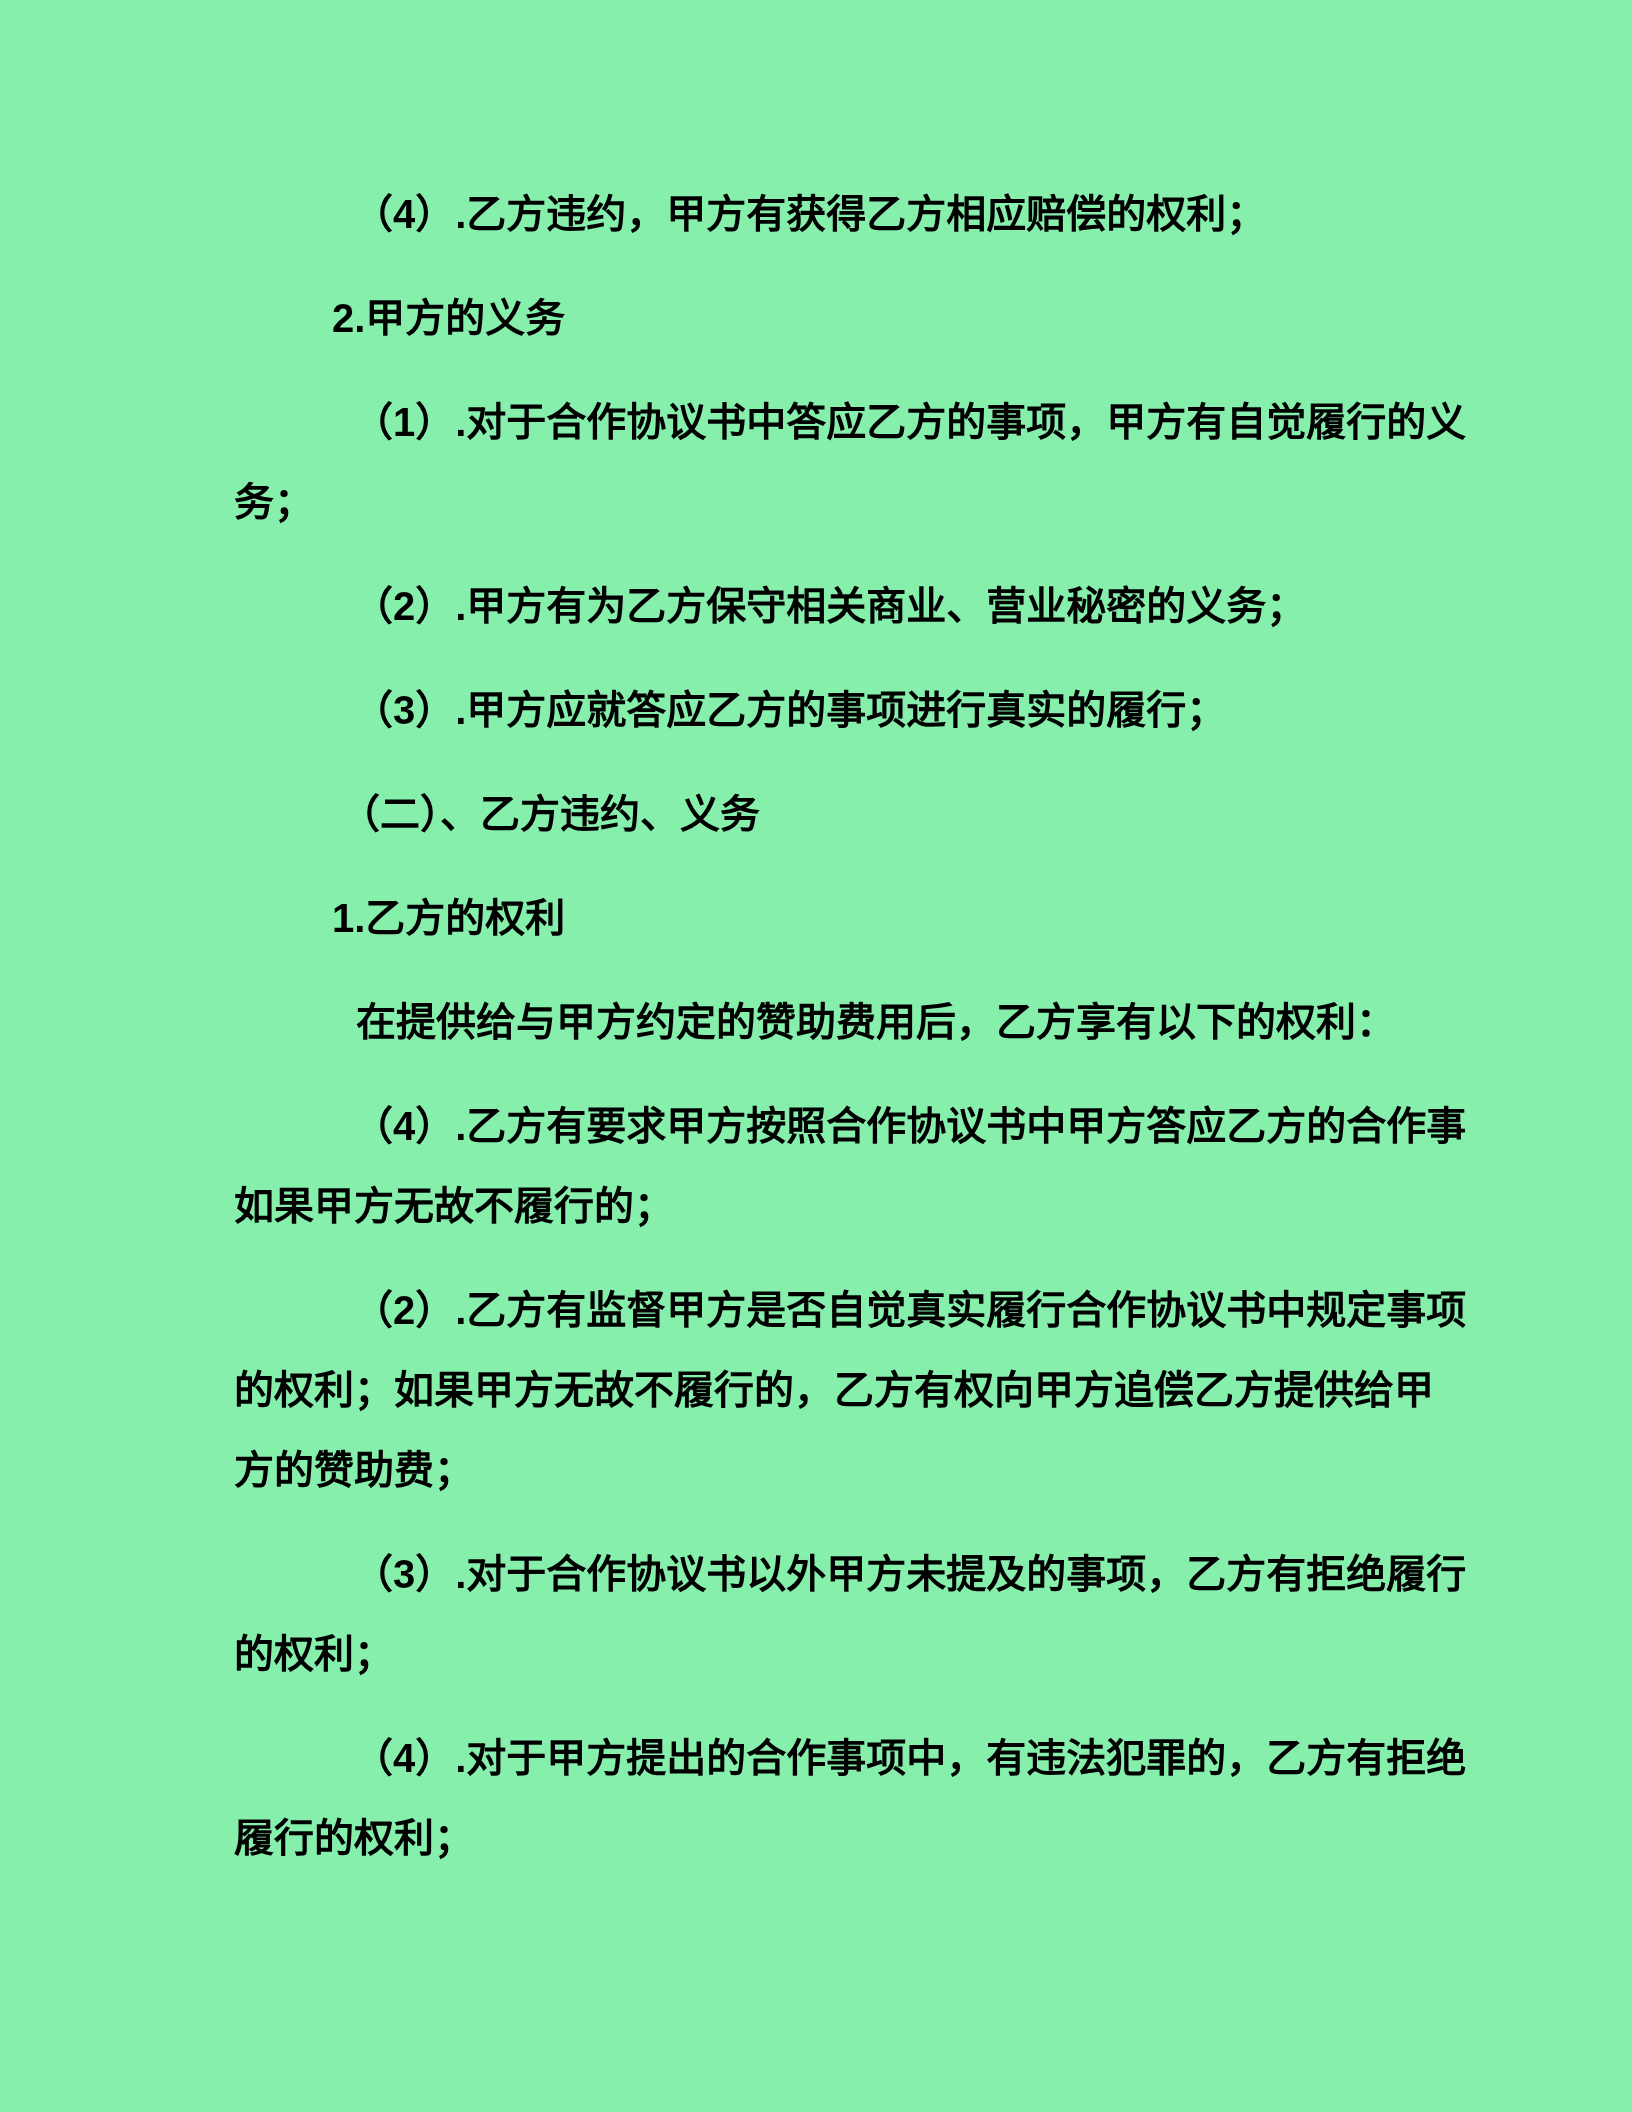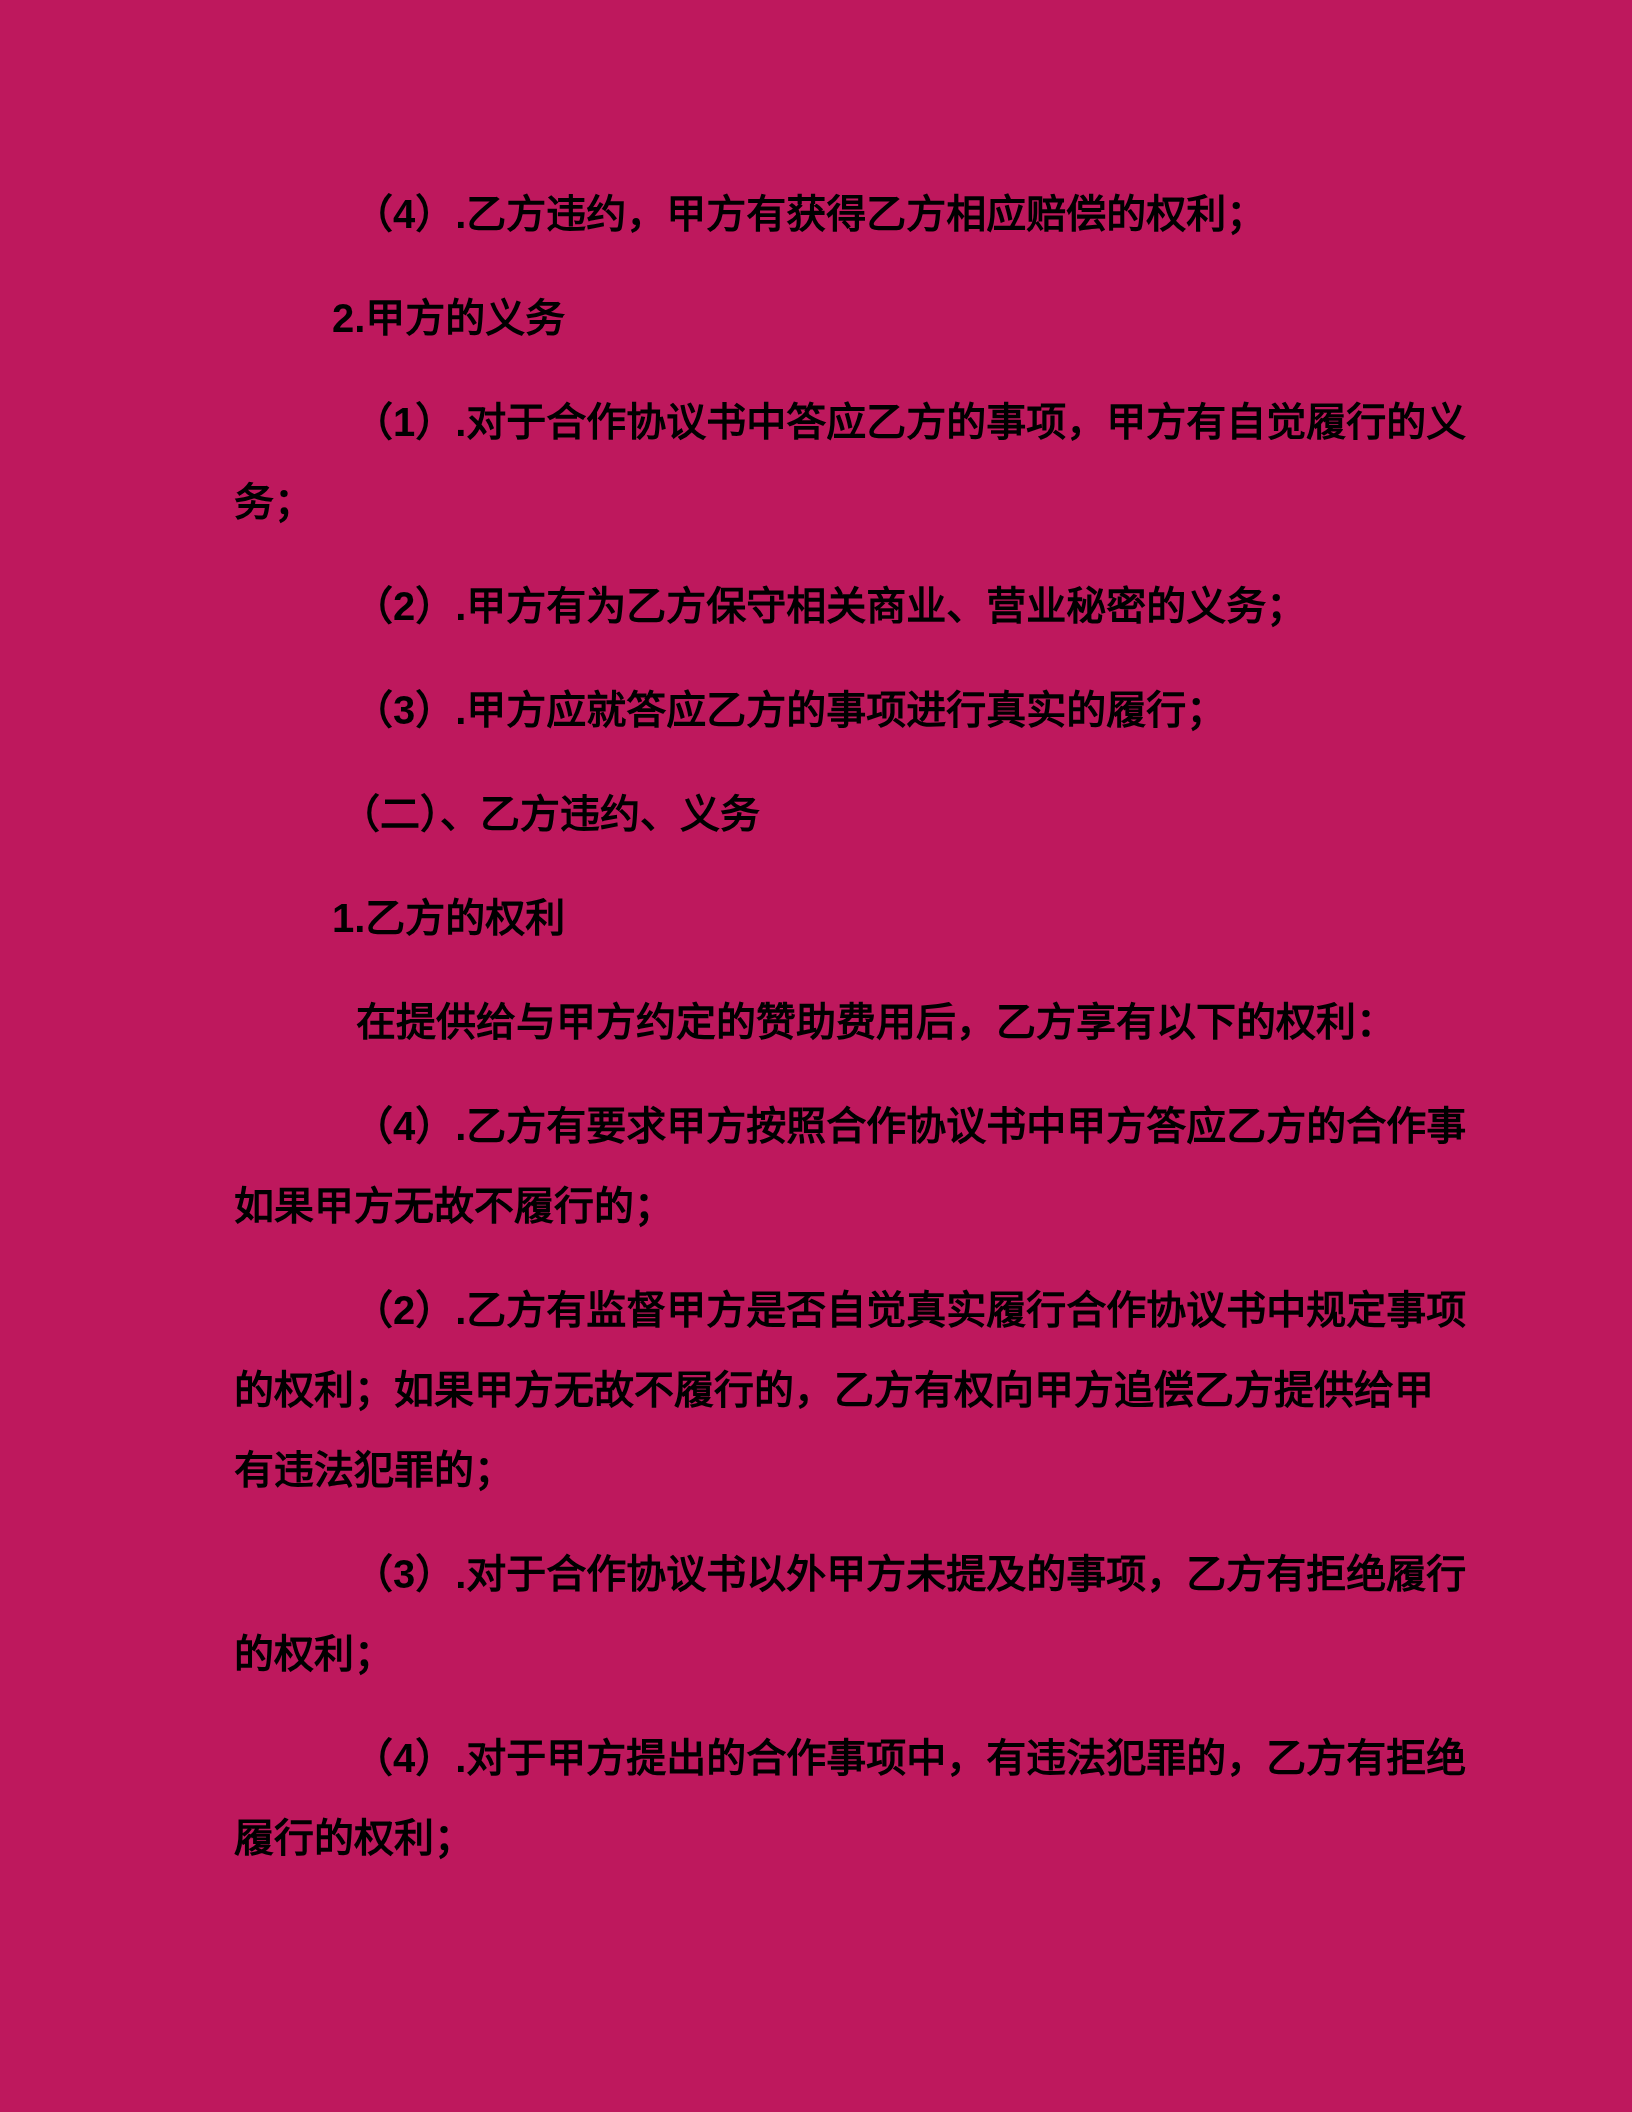--- a/index.html
+++ b/index.html
@@ -35,21 +35,21 @@
   }
   
   .para.clause  .line.first { padding-left: 119px; }
   .para.heading .line.first { padding-left: 98px;  }
   .para.section .line.first { padding-left: 106px; }
   .para.body    .line.first { padding-left: 98px;  }
 </style>
 </head>
 <body>
 
-<div class="page" style="background: #be185d;">
+<div class="page" style="background: #86efac;">
   <div class="doc-body" id="doc-body" style="color: rgb(0, 0, 0);">
       <p class="para clause">
         <span class="line first" style="display:block;">（4）.乙方违约，甲方有获得乙方相应赔偿的权利；</span>
       </p>
       <p class="para heading">
         <span class="line first" style="display:block;">2.甲方的义务</span>
       </p>
       <p class="para clause">
         <span class="line first" style="display:block;">（1）.对于合作协议书中答应乙方的事项，甲方有自觉履行的义</span>
         <span class="line" style="display:block;">务；</span>
@@ -69,21 +69,21 @@
       <p class="para body">
         <span class="line first" style="display:block;text-align:center;">在提供给与甲方约定的赞助费用后，乙方享有以下的权利：</span>
       </p>
       <p class="para clause">
         <span class="line first" style="display:block;">（4）.乙方有要求甲方按照合作协议书中甲方答应乙方的合作事</span>
         <span class="line" style="display:block;">如果甲方无故不履行的；</span>
       </p>
       <p class="para clause">
         <span class="line first" style="display:block;text-align:right;">（2）.乙方有监督甲方是否自觉真实履行合作协议书中规定事项</span>
         <span class="line" style="display:block;">的权利；如果甲方无故不履行的，乙方有权向甲方追偿乙方提供给甲</span>
-        <span class="line" style="display:block;">有违法犯罪的；</span>
+        <span class="line" style="display:block;">方的赞助费；</span>
       </p>
       <p class="para clause">
         <span class="line first" style="display:block;">（3）.对于合作协议书以外甲方未提及的事项，乙方有拒绝履行</span>
         <span class="line" style="display:block;">的权利；</span>
       </p>
       <p class="para clause">
         <span class="line first" style="display:block;">（4）.对于甲方提出的合作事项中，有违法犯罪的，乙方有拒绝</span>
         <span class="line" style="display:block;">履行的权利；</span>
       </p>
     </div>

